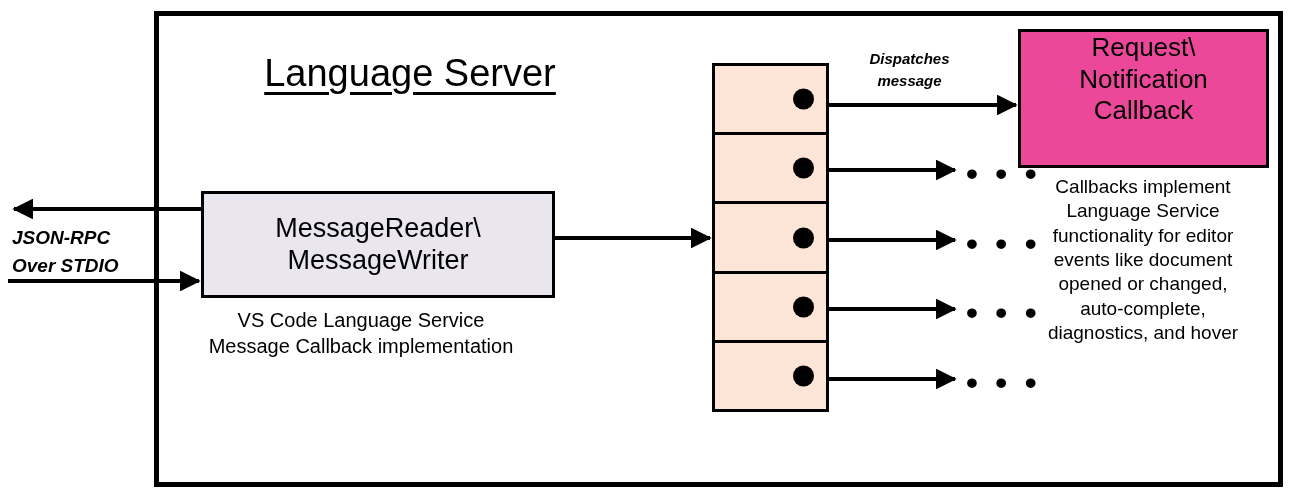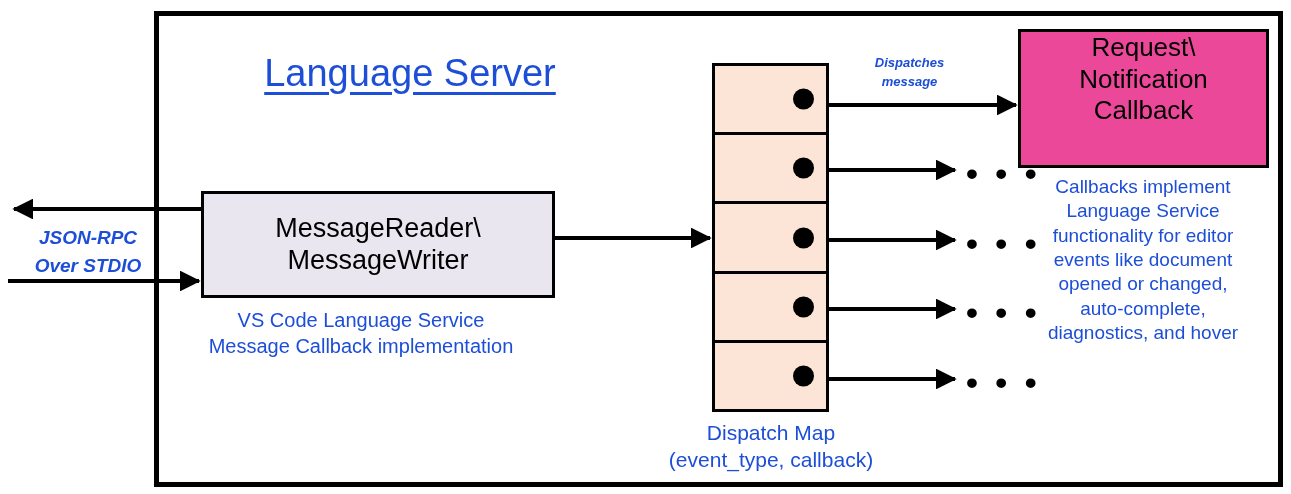--- a/index.html
+++ b/index.html
@@ -26,21 +26,21 @@
     left: 0; top: 0;
     width: 1291px;
     height: 494px;
     pointer-events: none;
   }
   .txt {
     position: absolute;
     text-align: center;
     line-height: 1.12;
     white-space: pre-line;
-    color: #1d4ed8;
+    color: #000000;
   }
 
   
   #title {
     left: 200px;
     top: 52px;
     width: 420px;
     font-size: 38px;
     text-decoration: underline;
     text-underline-offset: 6px;
@@ -77,41 +77,41 @@
 
   
   #jsonrpc-label {
     left: 12px;
     top: 224px;
     width: 152px;
     font-size: 19px;
     font-style: italic;
     font-weight: bold;
     line-height: 1.45;
-    text-align: center;
+    text-align: left;
   }
 
   
   #lookup-label {
     left: 516px;
     top: 182px;
     width: 194px;
     font-size: 19px;
     font-style: italic;
     font-weight: bold;
     line-height: 1.45;
     text-align: center;
   }
 
   
   #dispatch-label {
     left: 832px;
-    top: 54px;
+    top: 48px;
     width: 155px;
-    font-size: 13px;
+    font-size: 15px;
     font-style: italic;
     font-weight: bold;
     line-height: 1.45;
     text-align: center;
   }
 
   
   #dmap {
     position: absolute;
     left: 712px;
@@ -238,22 +238,20 @@
     <div class="row">
       <span class="dot"></span>
     </div>
     <div class="row">
       <span class="dot"></span>
     </div>
     <div class="row">
       <span class="dot"></span>
     </div>
   </div>
-  <div class="txt" id="dmap-caption">Dispatch Map
-(event_type, callback)</div>
 
   <div class="ellipsis" style="left:966px; top:156px;">• • •</div>
   <div class="ellipsis" style="left:966px; top:226px;">• • •</div>
   <div class="ellipsis" style="left:966px; top:295px;">• • •</div>
   <div class="ellipsis" style="left:966px; top:365px;">• • •</div>
 
   <div class="txt" id="dispatch-label">Dispatches
 message</div>
 
   <div id="cb-box">

